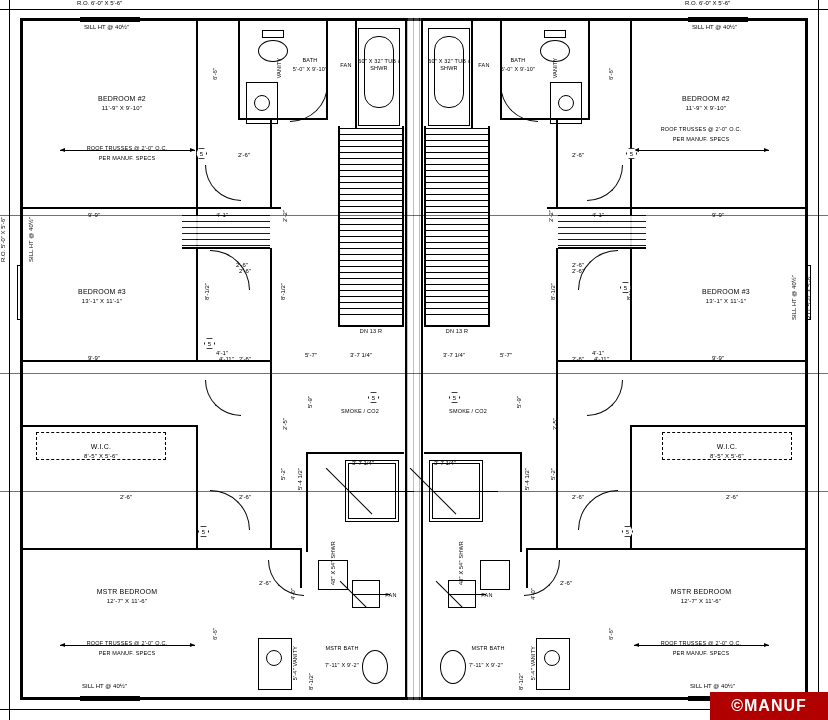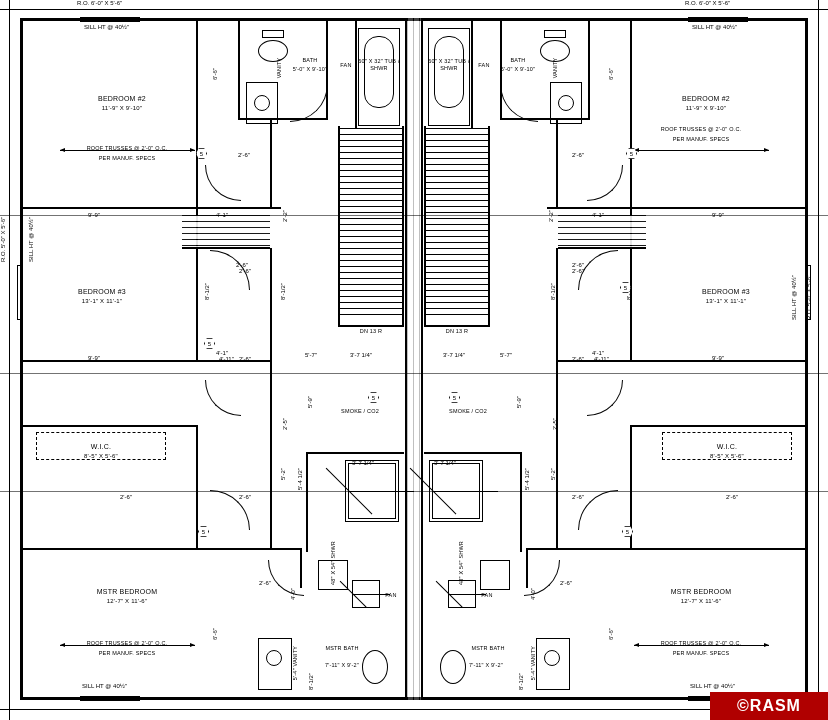--- a/index.html
+++ b/index.html
@@ -321,14 +321,14 @@
       <span>5</span>
     </div>
   <div class="hex" style="left:622px;top:526px;">
       <span>5</span>
     </div>
 
   <div class="h" style="left:0px;top:215px;width:828px;opacity:.55;"></div>
   <div class="h" style="left:0px;top:373px;width:828px;opacity:.55;"></div>
   <div class="h" style="left:0px;top:491px;width:828px;opacity:.55;"></div>
 
-  <div class="watermark">©RASM</div>
+  <div class="watermark">©MANUF</div>
 </div>
 
 </body></html>

